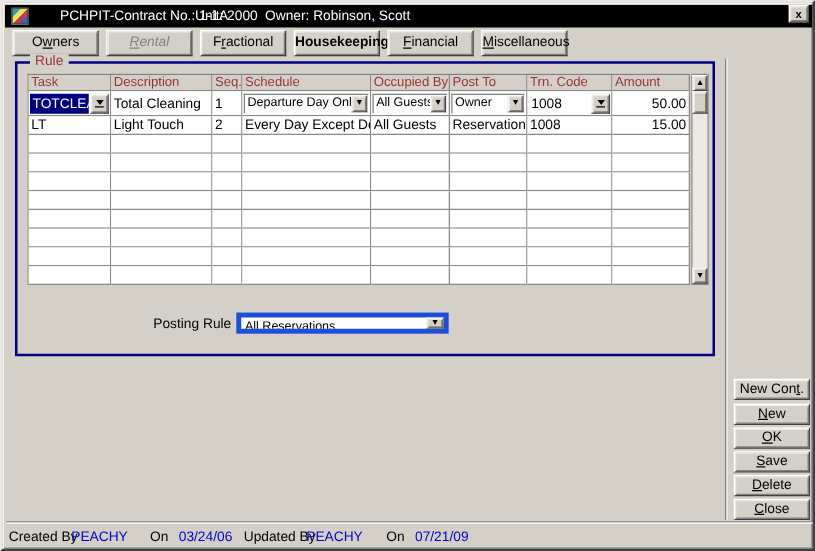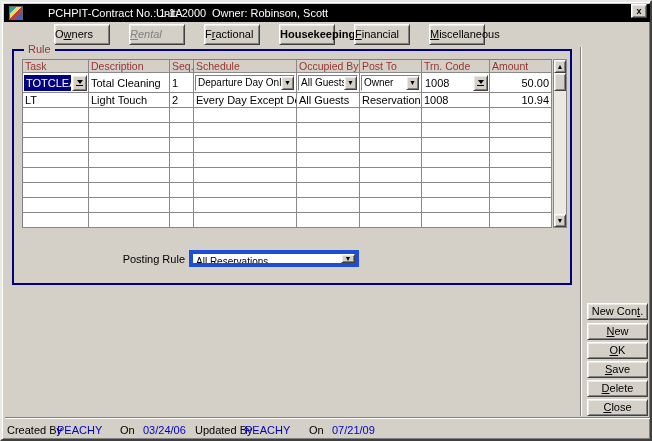--- a/index.html
+++ b/index.html
@@ -14,21 +14,21 @@
   
   .titlebar { position:absolute; left:2px; top:2px; width:646px; height:18px; background:#000; color:#fff; }
   .app-icon { position:absolute; left:5px; top:2px; width:14px; height:14px; border:1px solid #666;
     background:linear-gradient(135deg,#30a0a0 0 28%,#e8e060 28% 50%,#c04040 50% 72%,#4060c0 72%); }
   .t-txt { position:absolute; top:3px; white-space:nowrap; }
   .close-btn { position:absolute; right:3px; top:2px; width:16px; height:14px;
     font-size:9px; font-weight:bold; line-height:12px; text-align:center; color:#000; cursor:default; }
   .btn3d { background:#d4d0c8; border:1px solid; border-color:#ffffff #404040 #404040 #ffffff;
     box-shadow: inset 1px 1px 0 #e8e8e4, inset -1px -1px 0 #808080; }
   
-  .tab { position:absolute; top:22px; height:21px; width:56px; text-align:left; line-height:19px; cursor:default;margin-left:44px; }
+  .tab { position:absolute; top:22px; height:21px; width:69px; text-align:center; line-height:19px; cursor:default; }
   .tab.active { font-weight:bold; }
   .tab.disabled { color:#808080;font-style:italic; }
   
   .frame { position:absolute; left:10px; top:47px; width:560px; height:236px; border:2px solid #000080; }
   .legend { position:absolute; left:22px; top:41px; height:13px; line-height:13px; padding:0 4px;
     background:#d4d0c8; color:#993333; z-index:3; }
   .table-wrap { position:absolute; left:20px; top:57px; width:545px; }
   .grid { display:grid; grid-template-columns:66px 81px 24px 103px 63px 62px 68px 62px;
     border-left:1px solid #808080; border-top:1px solid #808080; width:530px; background:#fff; }
   .cell { border-right:1px solid #888; border-bottom:1px solid #888; background:#fff;
@@ -143,21 +143,21 @@
       </div>
       <div class="cell h-r1 num">50.00</div>
 
       <div class="cell h-r2">LT</div>
       <div class="cell h-r2">Light Touch</div>
       <div class="cell h-r2">2</div>
       <div class="cell h-r2">Every Day Except Depart</div>
       <div class="cell h-r2">All Guests</div>
       <div class="cell h-r2">Reservation</div>
       <div class="cell h-r2">1008</div>
-      <div class="cell h-r2 num">10.94</div>
+      <div class="cell h-r2 num">15.00</div>
 
     <div class="cell h-e"></div>
         <div class="cell h-e"></div>
         <div class="cell h-e"></div>
         <div class="cell h-e"></div>
         <div class="cell h-e"></div>
         <div class="cell h-e"></div>
         <div class="cell h-e"></div>
         <div class="cell h-e"></div>
         <div class="cell h-e"></div>

